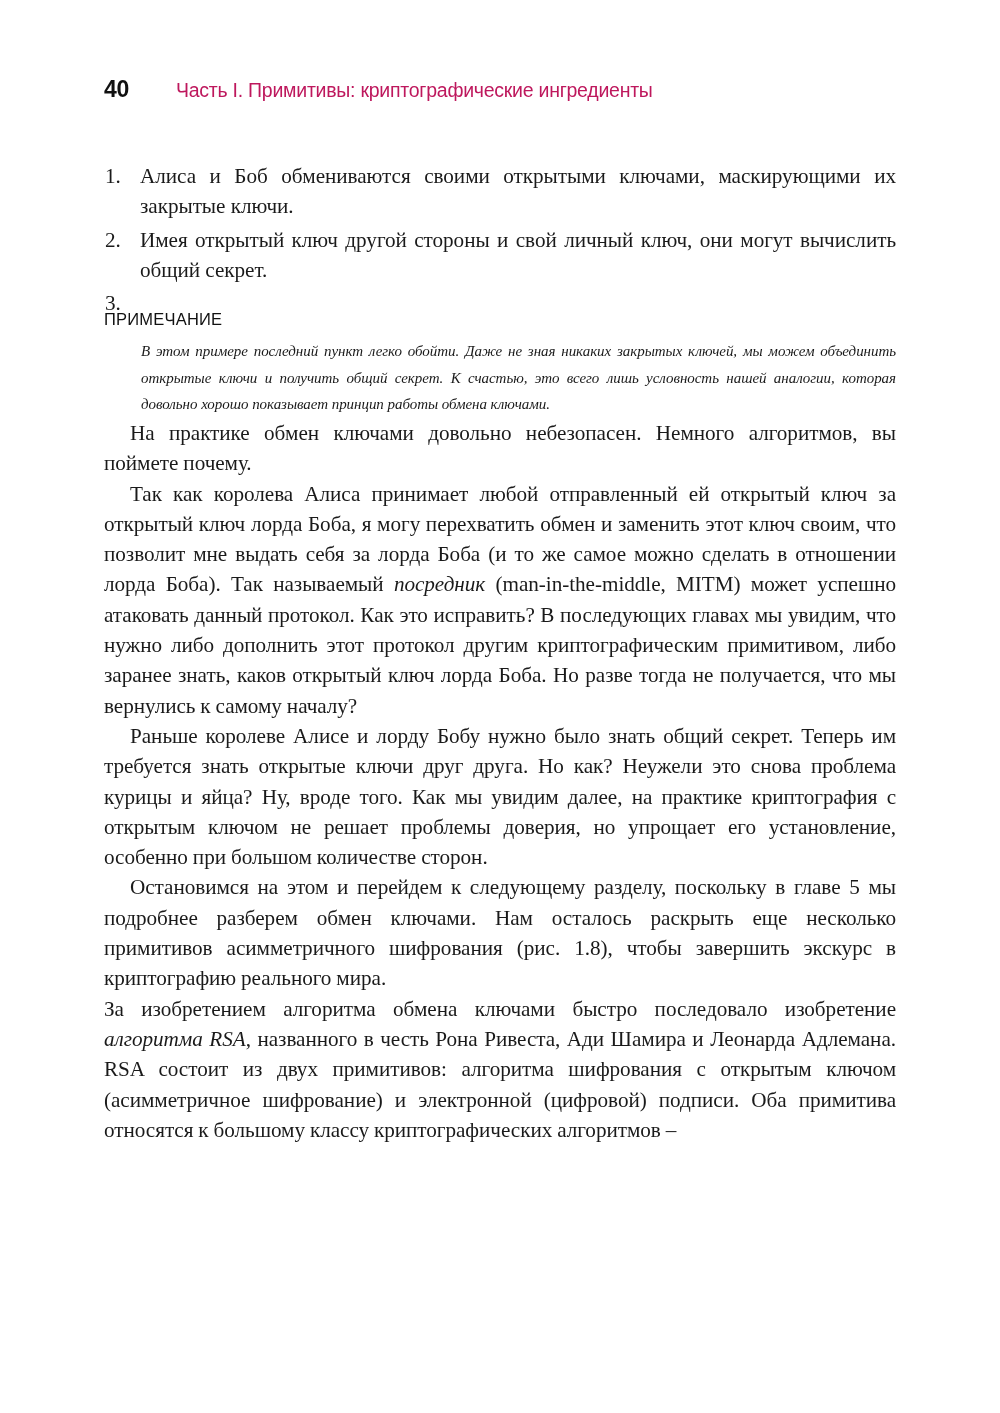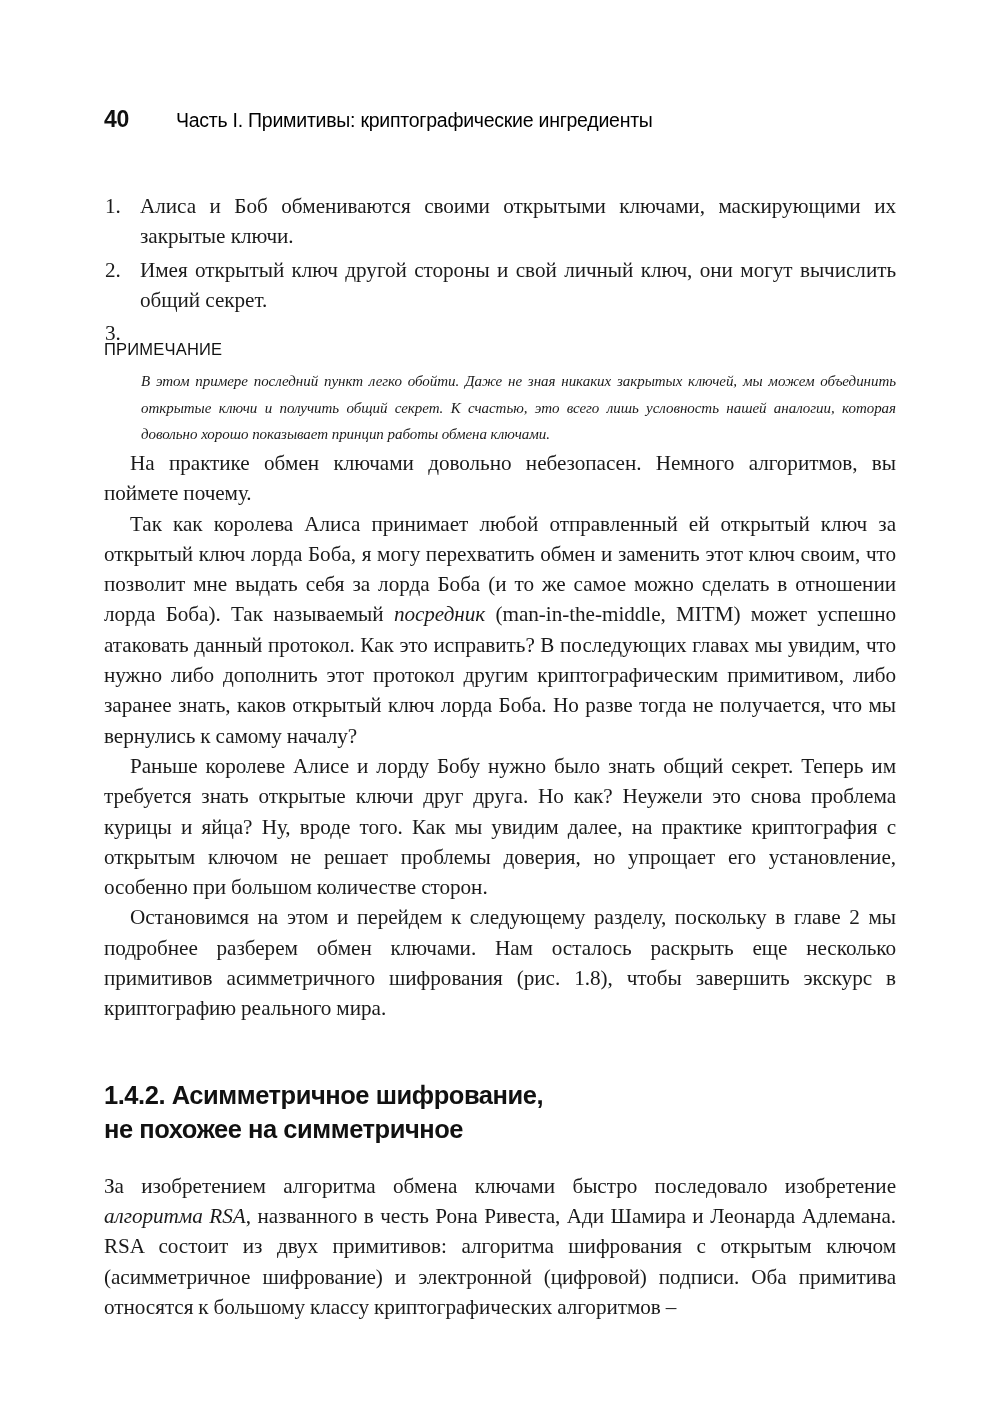--- a/index.html
+++ b/index.html
@@ -15,21 +15,20 @@
     color: #1a1a1a;
     overflow: hidden;
   }
   .page {
     position: absolute;
     left: 0;
     top: 0;
     width: 1000px;
     height: 1301px;
     background: #ffffff;
-    margin-top: 30px;
   }
 
   
   .running-head {
     position: absolute;
     left: 104px;
     top: 76px;
     width: 792px;
     height: 34px;
     display: flex;
@@ -40,21 +39,21 @@
     font-weight: bold;
     font-size: 23px;
     letter-spacing: -0.2px;
     color: #111111;
     width: 72px;
     flex: 0 0 72px;
   }
   .head-title {
     font-size: 19.5px;
     font-weight: normal;
-    color: #000000;
+    color: #be185d;
     letter-spacing: -0.25px;
     white-space: nowrap;
   }
 
   
   .column {
     position: absolute;
     left: 104px;
     top: 148px;
     width: 792px;
@@ -174,25 +173,19 @@
       <div class="note-label">ПРИМЕЧАНИЕ</div>
       <p class="note-body">В этом примере последний пункт легко обойти. Даже не зная никаких закрытых ключей, мы можем объединить открытые ключи и получить общий секрет. К счастью, это всего лишь условность нашей аналогии, которая довольно хорошо показывает принцип работы обмена ключами.</p>
     </div>
 
     <p class="body-text indent after-note">На практике обмен ключами довольно небезопасен. Немного алгоритмов, вы поймете почему.</p>
 
     <p class="body-text indent"><span>Так как королева Алиса принимает любой отправленный ей открытый ключ за открытый ключ лорда Боба, я могу перехватить обмен и заменить этот ключ своим, что позволит мне выдать себя за лорда Боба (и то же самое можно сделать в отношении лорда Боба). Так называемый </span><i>посредник</i><span> (man-in-the-middle, MITM) может успешно атаковать данный протокол. Как это исправить? В последующих главах мы увидим, что нужно либо дополнить этот протокол другим криптографическим примитивом, либо заранее знать, каков открытый ключ лорда Боба. Но разве тогда не получается, что мы вернулись к самому началу?</span></p>
 
     <p class="body-text indent">Раньше королеве Алисе и лорду Бобу нужно было знать общий секрет. Теперь им требуется знать открытые ключи друг друга. Но как? Неужели это снова проблема курицы и яйца? Ну, вроде того. Как мы увидим далее, на практике криптография с открытым ключом не решает проблемы доверия, но упрощает его установление, особенно при большом количестве сторон.</p>
 
-    <p class="body-text indent">Остановимся на этом и перейдем к следующему разделу, поскольку в главе 2 мы подробнее разберем обмен ключами. Нам осталось раскрыть еще несколько примитивов асимметричного шифрования (рис. 1.8), чтобы завершить экскурс в криптографию реального мира.</p>
+    <p class="body-text indent">Остановимся на этом и перейдем к следующему разделу, поскольку в главе 5 мы подробнее разберем обмен ключами. Нам осталось раскрыть еще несколько примитивов асимметричного шифрования (рис. 1.8), чтобы завершить экскурс в криптографию реального мира.</p>
 
-    <div class="heading-wrap">
-      <h2 class="section-heading">
-        <span class="heading-line">1.4.2. Асимметричное шифрование,</span>
-        <span class="heading-line">не похожее на симметричное</span>
-      </h2>
-    </div>
 
     <p class="body-text"><span>За изобретением алгоритма обмена ключами быстро последовало изобретение </span><i>алгоритма RSA</i><span>, названного в честь Рона Ривеста, Ади Шамира и Леонарда Адлемана. RSA состоит из двух примитивов: алгоритма шифрования с открытым ключом (асимметричное шифрование) и электронной (цифровой) подписи. Оба примитива относятся к большому классу криптографических алгоритмов – </span></p>
 
   </div>
 </div>
 
 </body></html>

